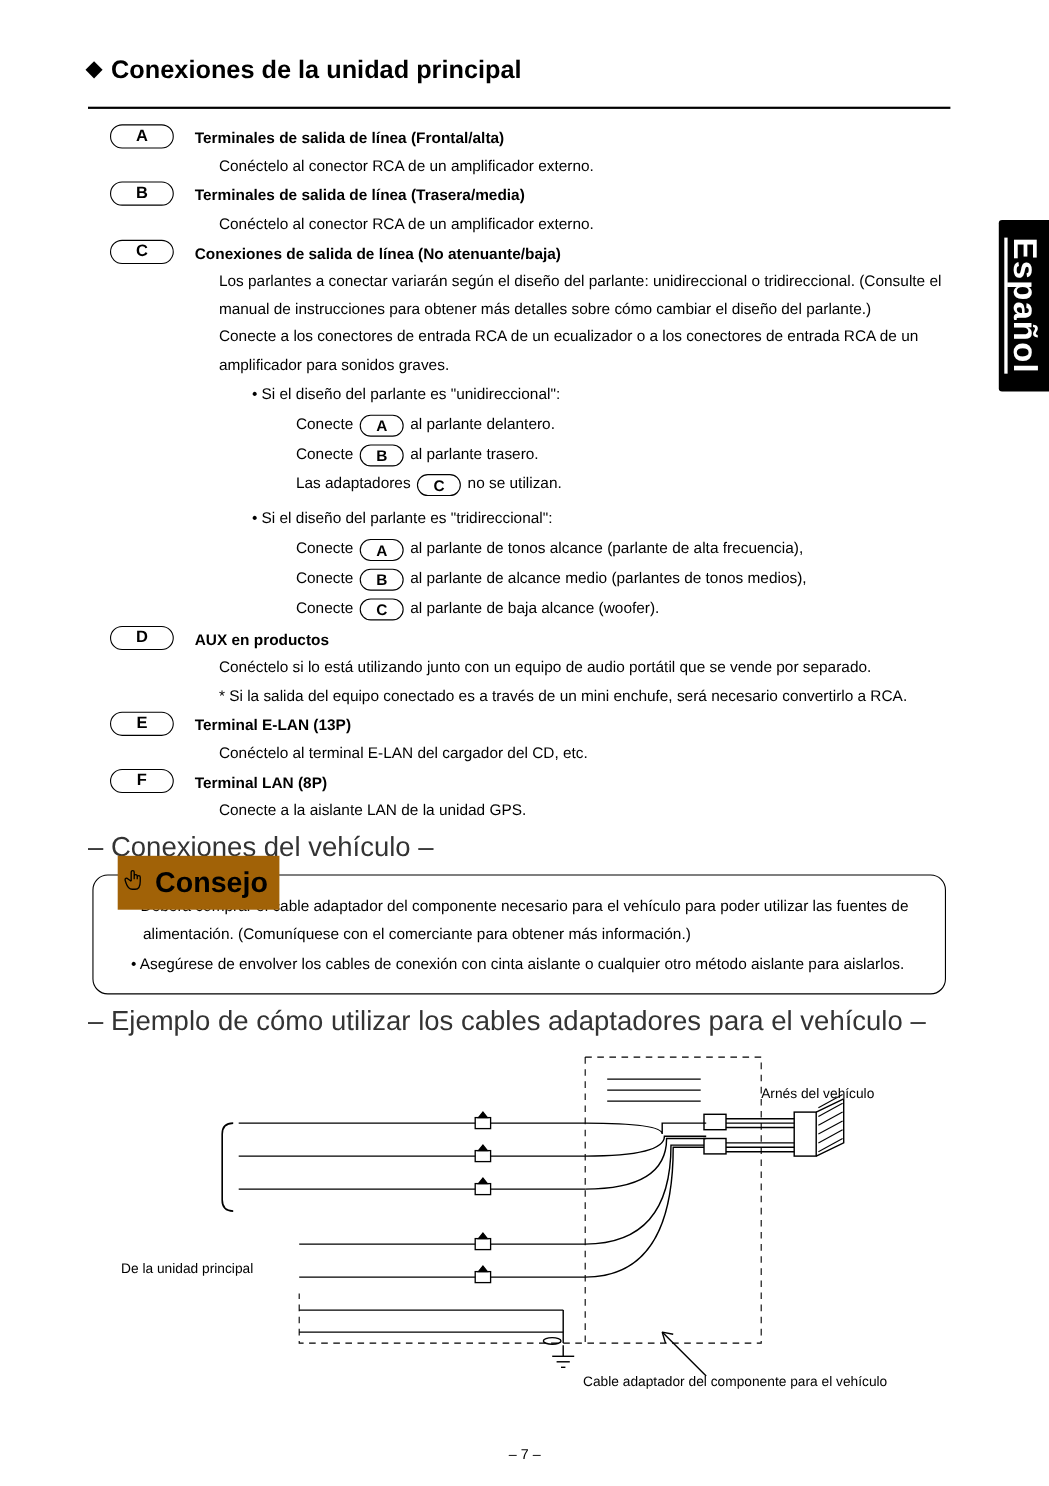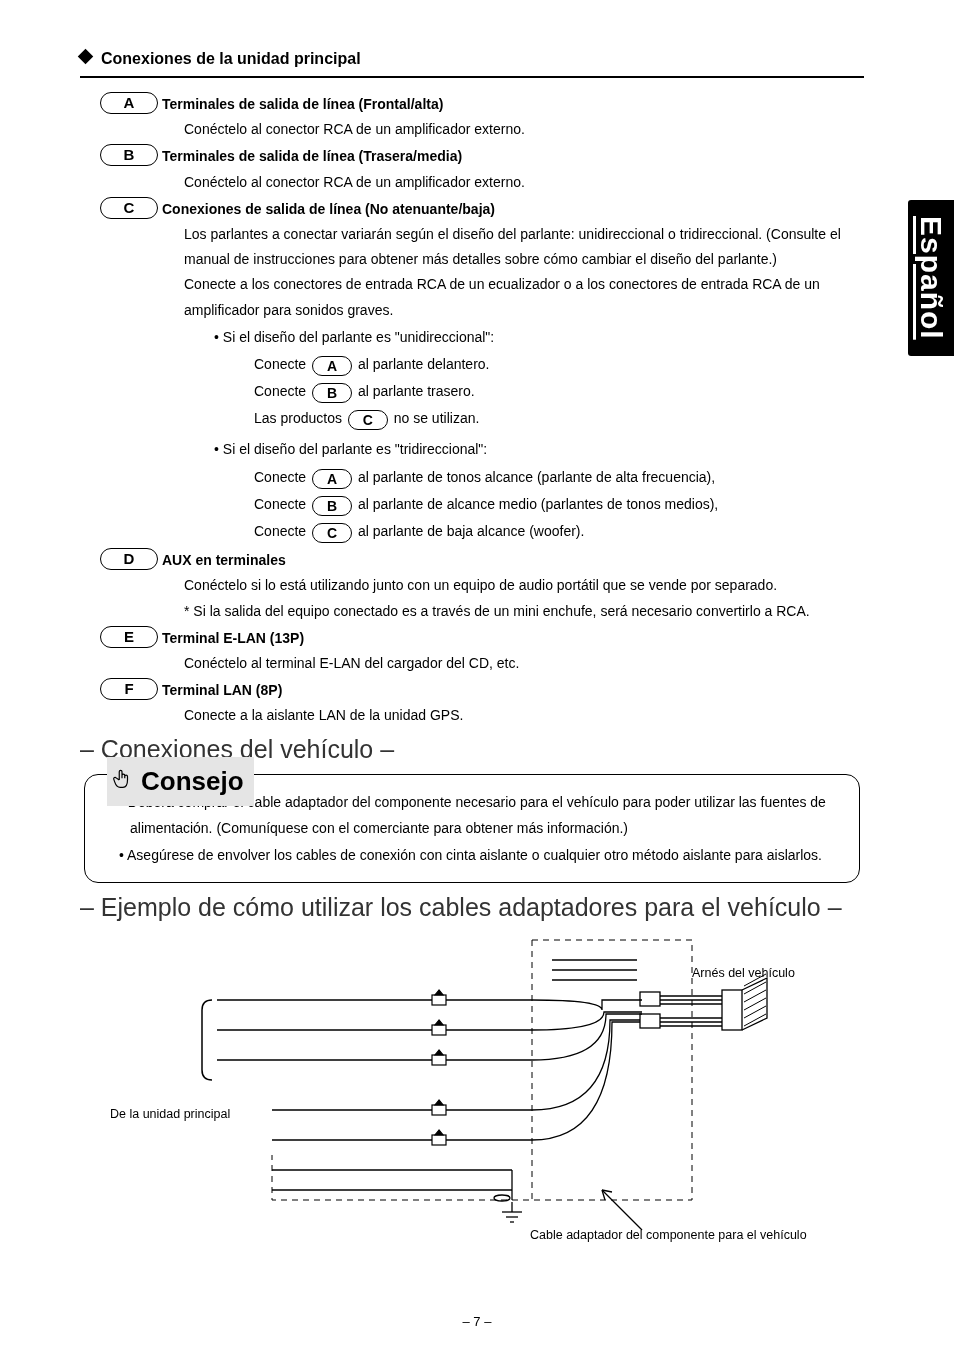--- a/index.html
+++ b/index.html
@@ -25,24 +25,24 @@
     font-size: 30px;
     font-weight: bold;
     writing-mode: vertical-rl;
     padding: 16px 6px 16px 6px;
     letter-spacing: 1px;
     border-top-left-radius: 3px;
     border-bottom-left-radius: 3px;
     text-decoration: underline;
   }
   .section-title {
-    font-size: 16px;
+    font-size: 23px;
     font-weight: bold;
     border-bottom: 2px solid #000;
-    padding-bottom: 8px;
+    padding-bottom: 20px;
     margin-bottom: 14px;
   }
   .diamond {
     display: inline-block;
     transform: rotate(45deg);
     width: 11px;
     height: 11px;
     background: #000;
     margin-right: 10px;
     vertical-align: 2px;
@@ -75,20 +75,21 @@
   .lozenge.sm {
     min-width: 22px;
     padding: 0 8px;
     font-size: 14px;
     line-height: 18px;
   }
   .callout-body {
     flex: 1;
     font-size: 14px;
     line-height: 1.8;
+    margin-left: 15px;
   }
   .callout-body .title {
     font-weight: bold;
     margin: 0;
   }
   .callout-body p {
     margin: 0 0 0 22px;
   }
   .bullet-list {
     margin-left: 52px;
@@ -114,21 +115,21 @@
     padding: 14px 18px 14px 18px;
     position: relative;
     margin: 10px 4px 10px 4px;
     font-size: 14px;
     line-height: 1.9;
   }
   .tip-title {
     position: absolute;
     top: -18px;
     left: 22px;
-    background: #e5e5e5;
+    background: #a16207;
     padding: 0 10px 0 4px;
     font-size: 26px;
     font-weight: bold;
     display: flex;
     align-items: center;
     gap: 8px;
   }
   .tip-box ul { margin: 0; padding-left: 16px; list-style: none;}
   .tip-box li::before { content: "• "; }
   .tip-box li { text-indent: -11px; padding-left: 11px; }
@@ -189,34 +190,34 @@
       <div class="callout-label"><span class="lozenge">C</span></div>
       <div class="callout-body">
         <p class="title">Conexiones de salida de línea (No atenuante/baja)</p>
         <p>Los parlantes a conectar variarán según el diseño del parlante: unidireccional o tridireccional. (Consulte el manual de instrucciones para obtener más detalles sobre cómo cambiar el diseño del parlante.)</p>
         <p>Conecte a los conectores de entrada RCA de un ecualizador o a los conectores de entrada RCA de un amplificador para sonidos graves.</p>
 
         <div class="bullet-list">
           <div class="li">• <span>Si el diseño del parlante es "unidireccional":</span></div>
           <div class="li sub"><span>Conecte </span><span class="lozenge sm inline-loz">A</span><span> al parlante delantero.</span></div>
           <div class="li sub"><span>Conecte </span><span class="lozenge sm inline-loz">B</span><span> al parlante trasero.</span></div>
-          <div class="li sub"><span>Las productos </span><span class="lozenge sm inline-loz">C</span><span> no se utilizan.</span></div>
+          <div class="li sub"><span>Las adaptadores </span><span class="lozenge sm inline-loz">C</span><span> no se utilizan.</span></div>
 
           <div class="li" style="margin-top:6px">• <span>Si el diseño del parlante es "tridireccional":</span></div>
           <div class="li sub"><span>Conecte </span><span class="lozenge sm inline-loz">A</span><span> al parlante de tonos alcance (parlante de alta frecuencia),</span></div>
           <div class="li sub"><span>Conecte </span><span class="lozenge sm inline-loz">B</span><span> al parlante de alcance medio (parlantes de tonos medios),</span></div>
           <div class="li sub"><span>Conecte </span><span class="lozenge sm inline-loz">C</span><span> al parlante de baja alcance (woofer).</span></div>
         </div>
       </div>
     </div>
 
     <div class="callout-row">
       <div class="callout-label"><span class="lozenge">D</span></div>
       <div class="callout-body">
-        <p class="title">AUX en terminales</p>
+        <p class="title">AUX en productos</p>
         <p>Conéctelo si lo está utilizando junto con un equipo de audio portátil que se vende por separado.</p>
         <p>* Si la salida del equipo conectado es a través de un mini enchufe, será necesario convertirlo a RCA.</p>
       </div>
     </div>
 
     <div class="callout-row">
       <div class="callout-label"><span class="lozenge">E</span></div>
       <div class="callout-body">
         <p class="title">Terminal E-LAN (13P)</p>
         <p>Conéctelo al terminal E-LAN del cargador del CD, etc.</p>
@@ -334,20 +335,20 @@
         <line x1="560" y1="300" x2="520" y2="260"></line>
         <path d="M520 260 l10 2 m-10 -2 l3 10"></path>
       </g>
 
       <g stroke="#000" stroke-width="1.3" fill="none">
         <line x1="470" y1="30" x2="555" y2="30"></line>
         <line x1="470" y1="40" x2="555" y2="40"></line>
         <line x1="470" y1="50" x2="555" y2="50"></line>
       </g>
     </svg>
-    <div class="diag-label" style="left:28px; top:177px;">De la unidad principal</div>
+    <div class="diag-label" style="left:28px; top:195px;">De la unidad principal</div>
     <div class="diag-label" style="left:610px; top:36px;">Arnés del vehículo</div>
     <div class="diag-label" style="left:420px; top:298px;margin-left:28px;">Cable adaptador del componente para el vehículo</div>
   </div>
 
 </div>
 
 <div class="page-num">– 7 –</div>
 
 </body></html>

